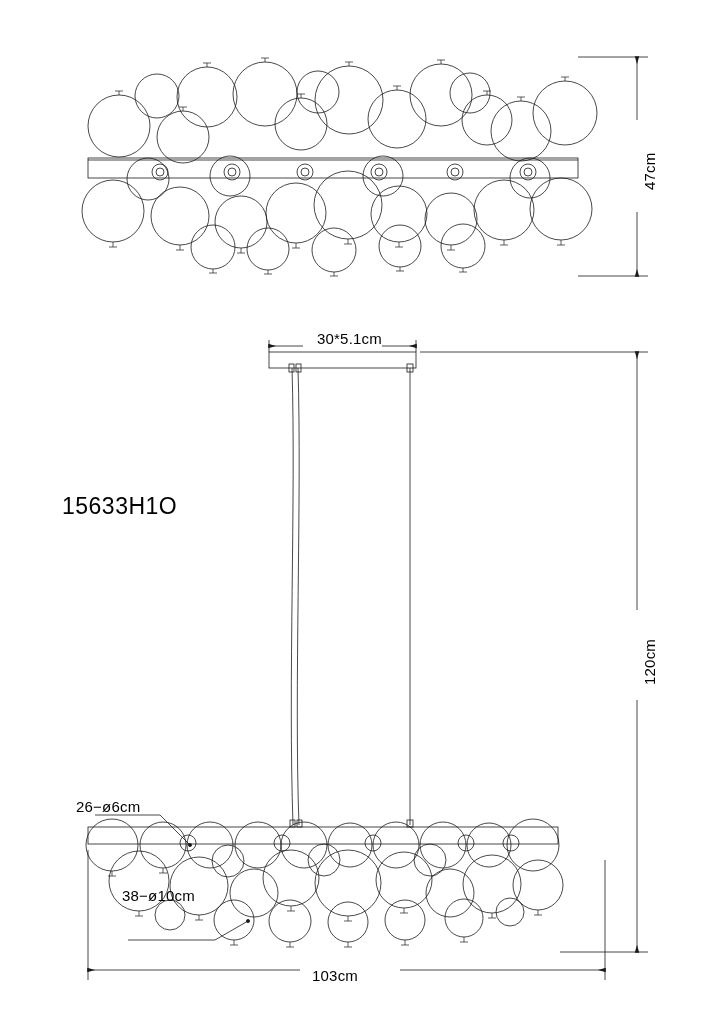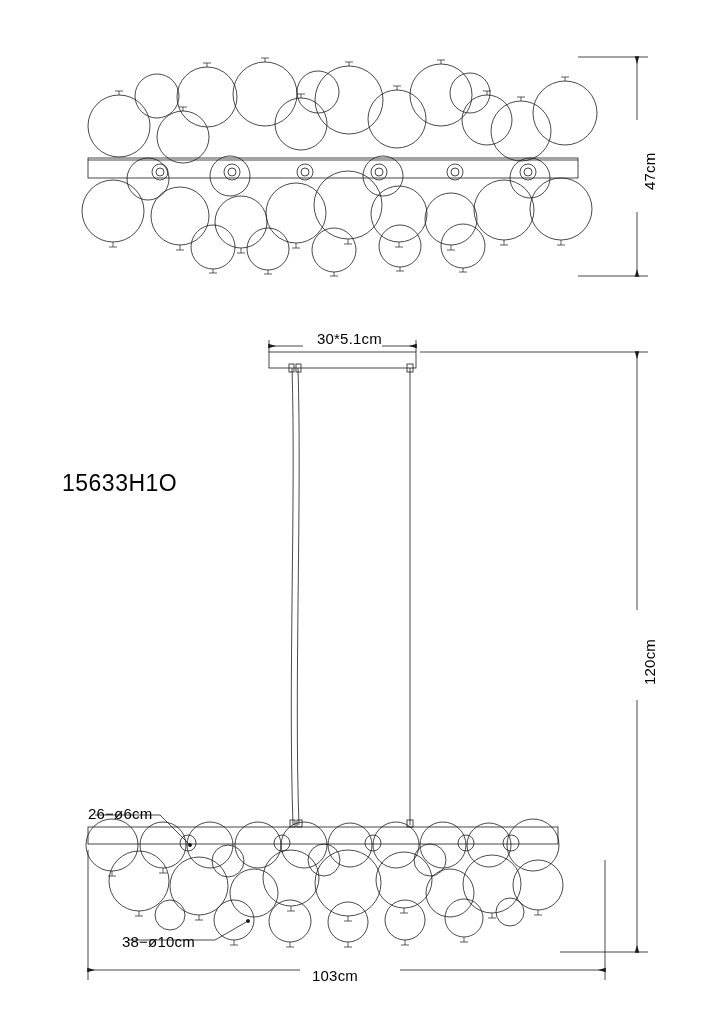--- a/index.html
+++ b/index.html
@@ -26,21 +26,21 @@
     color: #000;
     white-space: nowrap;
   }
   .dim-label.vertical {
     transform-origin: 0 0;
     transform: rotate(-90deg);
   }
   #model-code {
     position: absolute;
     left: 62px;
-    top: 470px;
+    top: 493px;
     font-size: 23px;
     letter-spacing: 0.5px;
     color: #000;
     white-space: nowrap;
   }
   svg { display: block; }
 </style>
 </head>
 <body>
 
@@ -271,17 +271,17 @@
   <div id="model-code">15633H1O</div>
 
   <div class="dim-label vertical" style="left: 641px; top: 190px;">47cm</div>
 
   <div class="dim-label" style="left: 306px; top: 330px; margin-left: 11px;">30*5.1cm</div>
 
   <div class="dim-label vertical" style="left: 641px; top: 685px;">120cm</div>
 
   <div class="dim-label" style="left: 312px; top: 967px;">103cm</div>
 
-  <div class="dim-label" style="left: 88px; top: 798px; margin-top: 7px;">26−ø6cm</div>
-
-  <div class="dim-label" style="left: 122px; top: 933px;">38−ø10cm</div>
+  <div class="dim-label" style="left: 76px; top: 798px;">26−ø6cm</div>
+
+  <div class="dim-label" style="left: 122px; top: 887px;">38−ø10cm</div>
 
 </div>
 
 </body></html>

